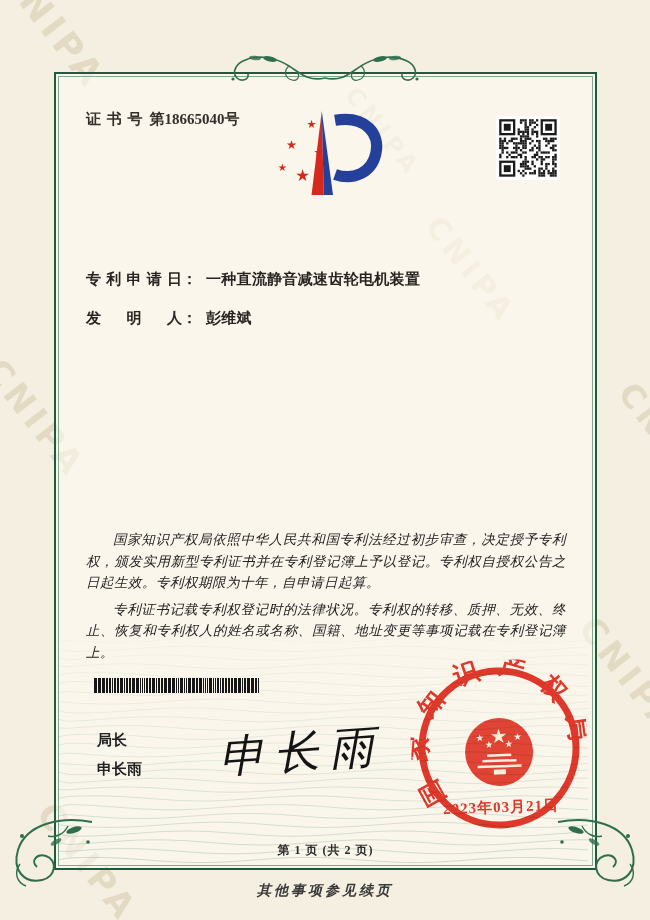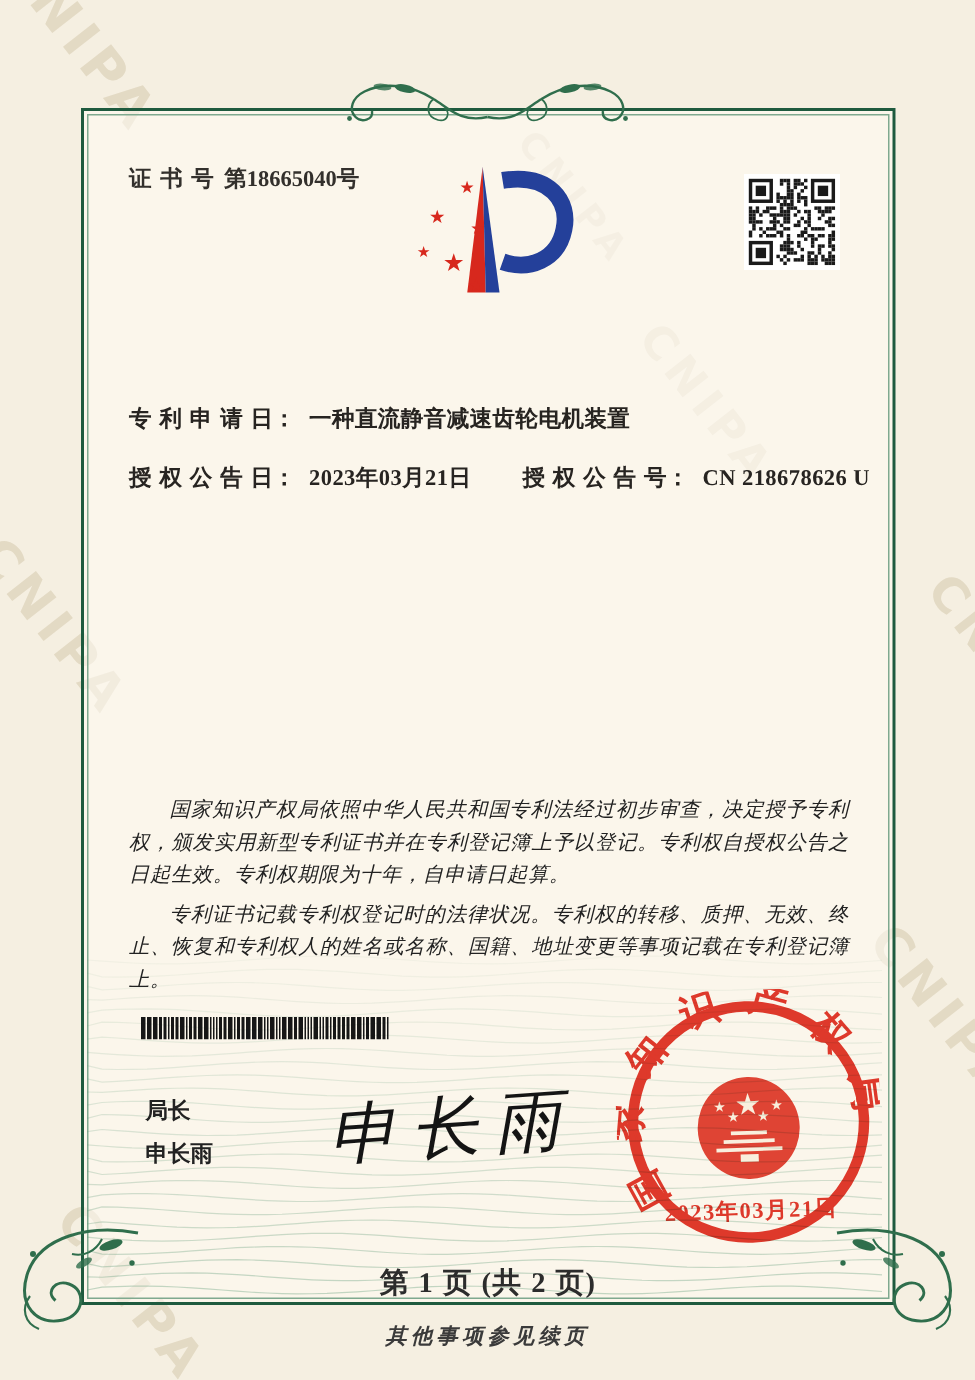--- a/index.html
+++ b/index.html
@@ -81,21 +81,21 @@
     font-size:45px;font-style:italic;color:#141414;letter-spacing:10px;
     transform:rotate(-4deg);
   }
 
   .seal{position:absolute;left:355px;top:586px;opacity:.93;mix-blend-mode:multiply;
     transform:rotate(-2deg);}
   .seal text{font-weight:700;}
 
   .page-num{
     position:absolute;left:0;top:768px;width:100%;text-align:center;
-    font-size:19px;font-weight:600;color:#2c2c2c;letter-spacing:1px;
+    font-size:12px;font-weight:600;color:#2c2c2c;letter-spacing:1px;
   }
 
   .ornament-top{position:absolute;left:228px;top:50px;pointer-events:none;}
   .ornament-bl{position:absolute;left:8px;top:816px;pointer-events:none;}
   .ornament-br{position:absolute;left:552px;top:816px;transform:scaleX(-1);pointer-events:none;}
 
   .footer-note{
     position:absolute;left:0;top:882px;width:100%;text-align:center;
     font-size:14px;font-style:italic;font-weight:600;color:#3a3a3a;letter-spacing:3px;
   }
@@ -383,22 +383,22 @@
         <rect x="53.80" y="58.40" width="2.30" height="2.30" fill="#1a1a1a"></rect>
         <rect x="56.10" y="58.40" width="2.30" height="2.30" fill="#1a1a1a"></rect>
         <rect x="58.40" y="58.40" width="2.30" height="2.30" fill="#1a1a1a"></rect>
       </svg>
 
 
     <div class="fields">
       <div class="frow" style="margin-bottom:20px;">
         <span class="flabel">专利申请日</span><span class="fcolon">：</span><span class="fvalue">一种直流静音减速齿轮电机装置</span>
       </div>
-      <div class="frow">
-        <span class="flabel">授权公告日</span><span class="fcolon">：</span><span class="fvalue">2023年03月21日</span><span class="pair2"><span class="flabel">授权公告号</span><span class="fcolon">：</span><span class="fvalue">CN 218678626 U</span></span>
+      <div class="frow" style="margin-bottom:18px;">
+        <span class="flabel">发明人</span><span class="fcolon">：</span><span class="fvalue">彭维斌</span>
       </div>
     </div>
 
     <div class="paras">
       <p>国家知识产权局依照中华人民共和国专利法经过初步审查，决定授予专利权，颁发实用新型专利证书并在专利登记簿上予以登记。专利权自授权公告之日起生效。专利权期限为十年，自申请日起算。</p>
       <p>专利证书记载专利权登记时的法律状况。专利权的转移、质押、无效、终止、恢复和专利权人的姓名或名称、国籍、地址变更等事项记载在专利登记簿上。</p>
     </div>
 
     <div id="barcode" class="barcode">
         <div class="bar" style="width: 3px;"></div>

